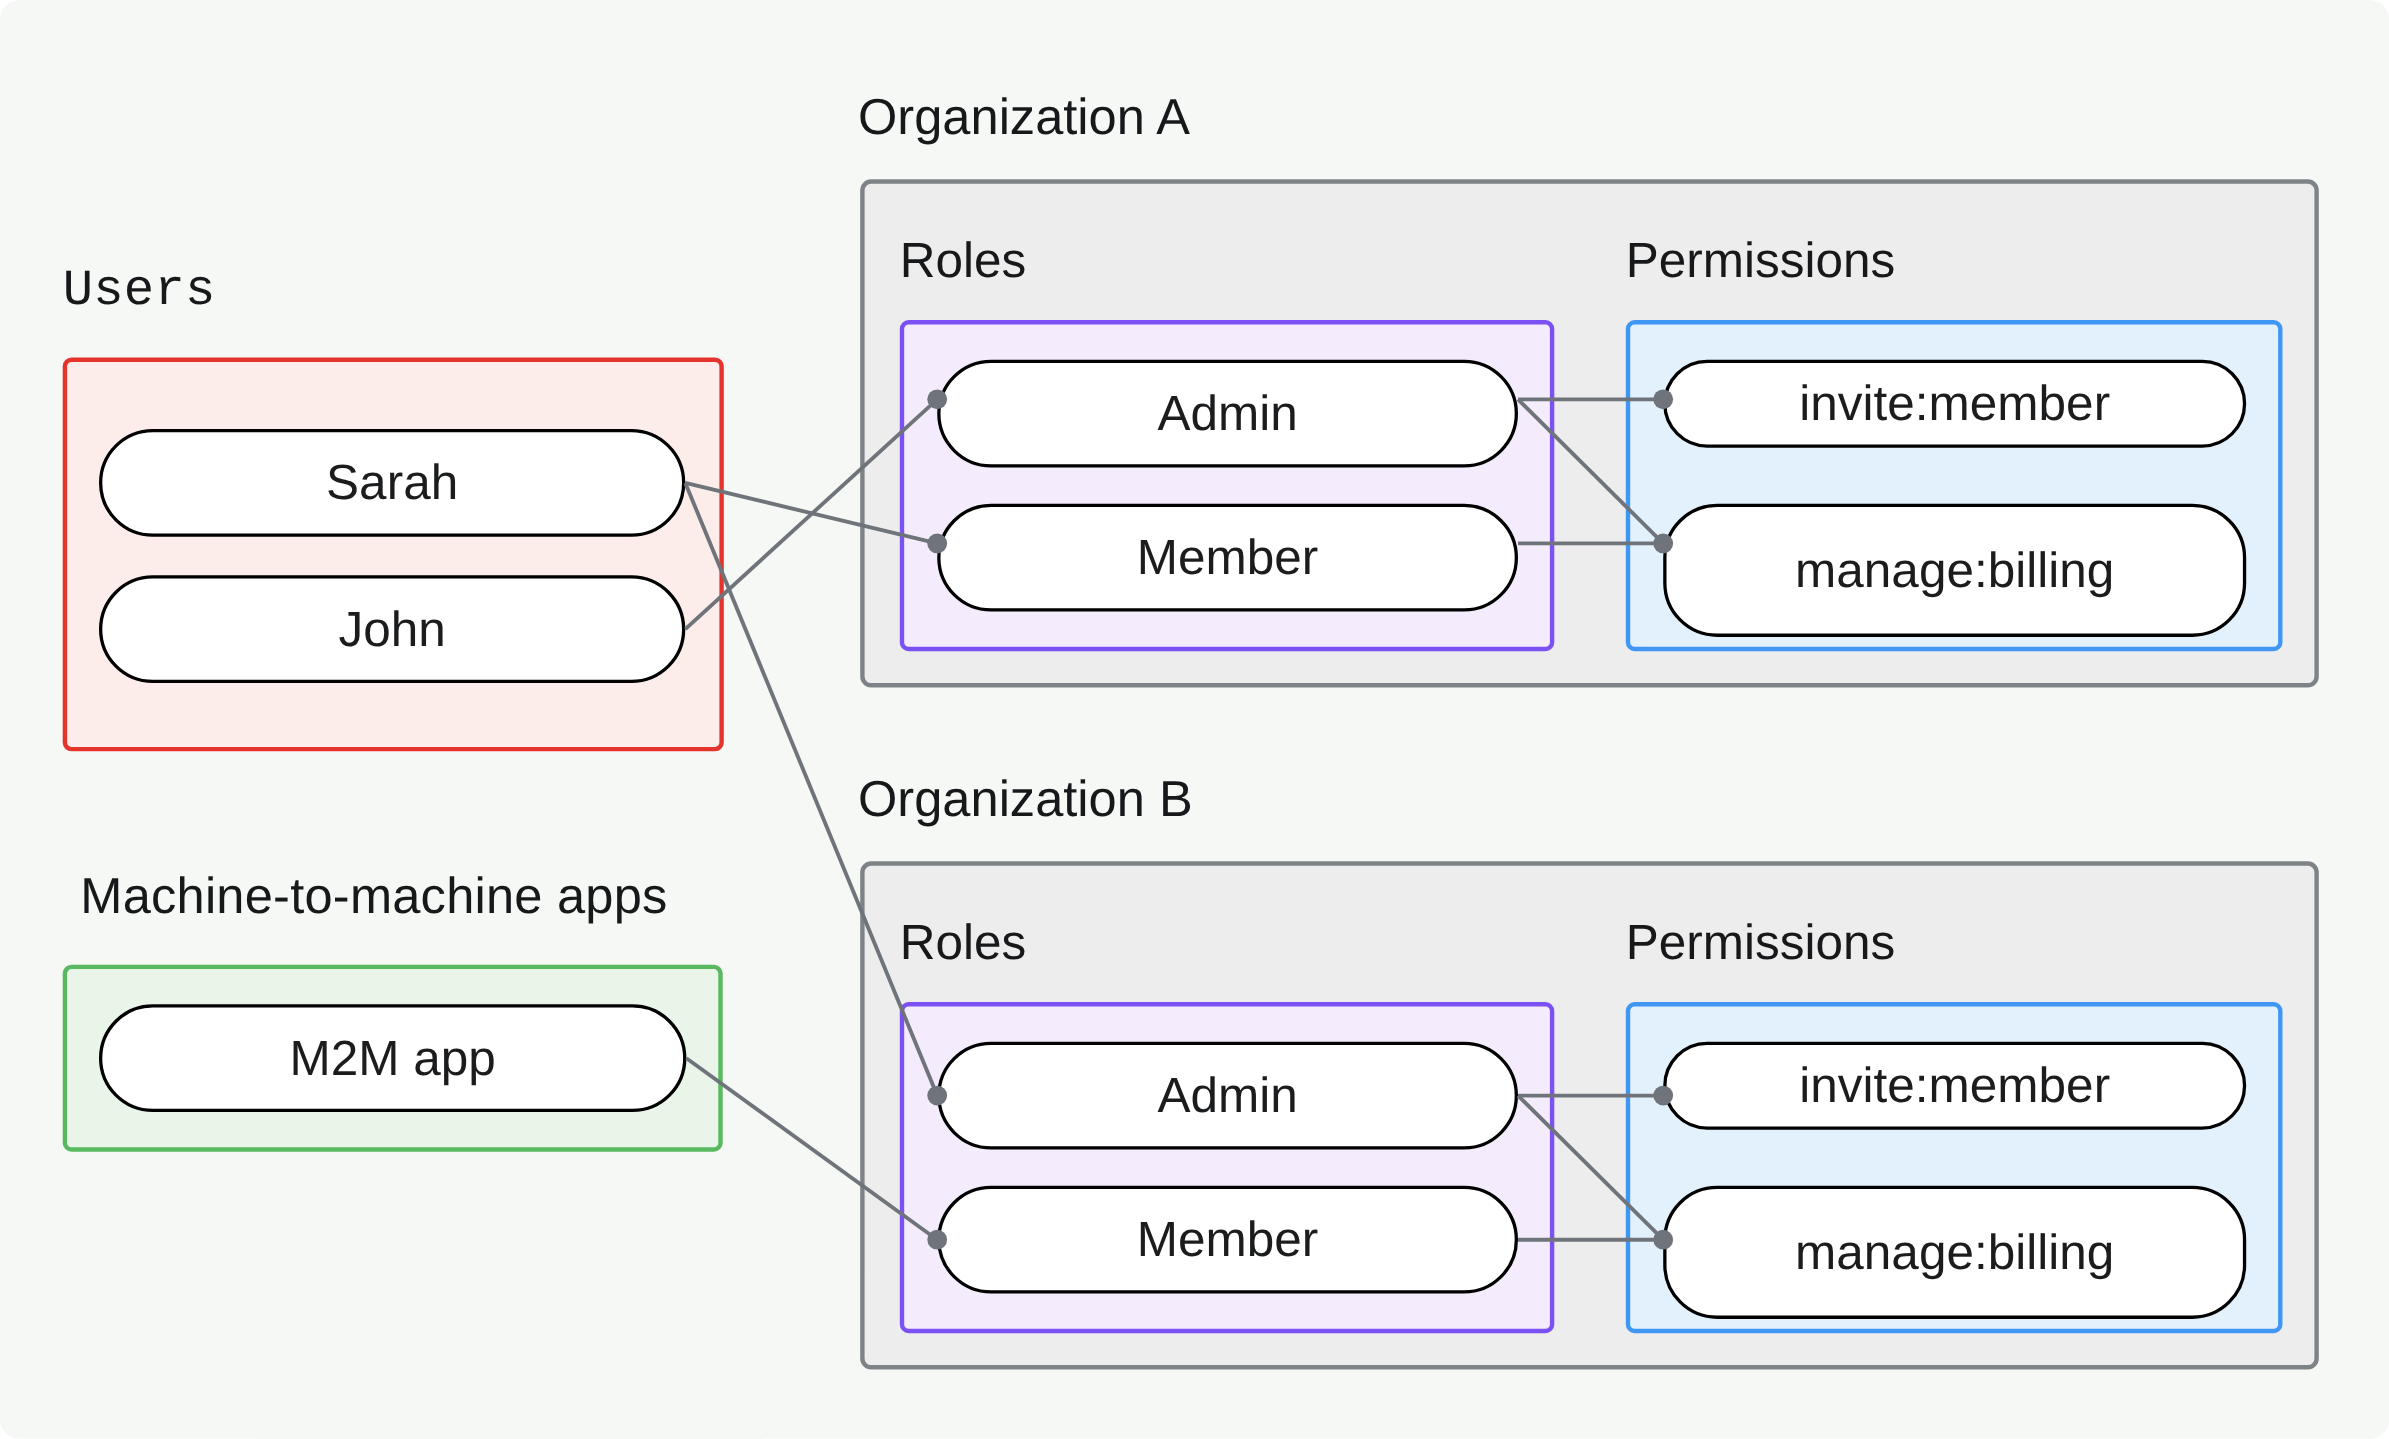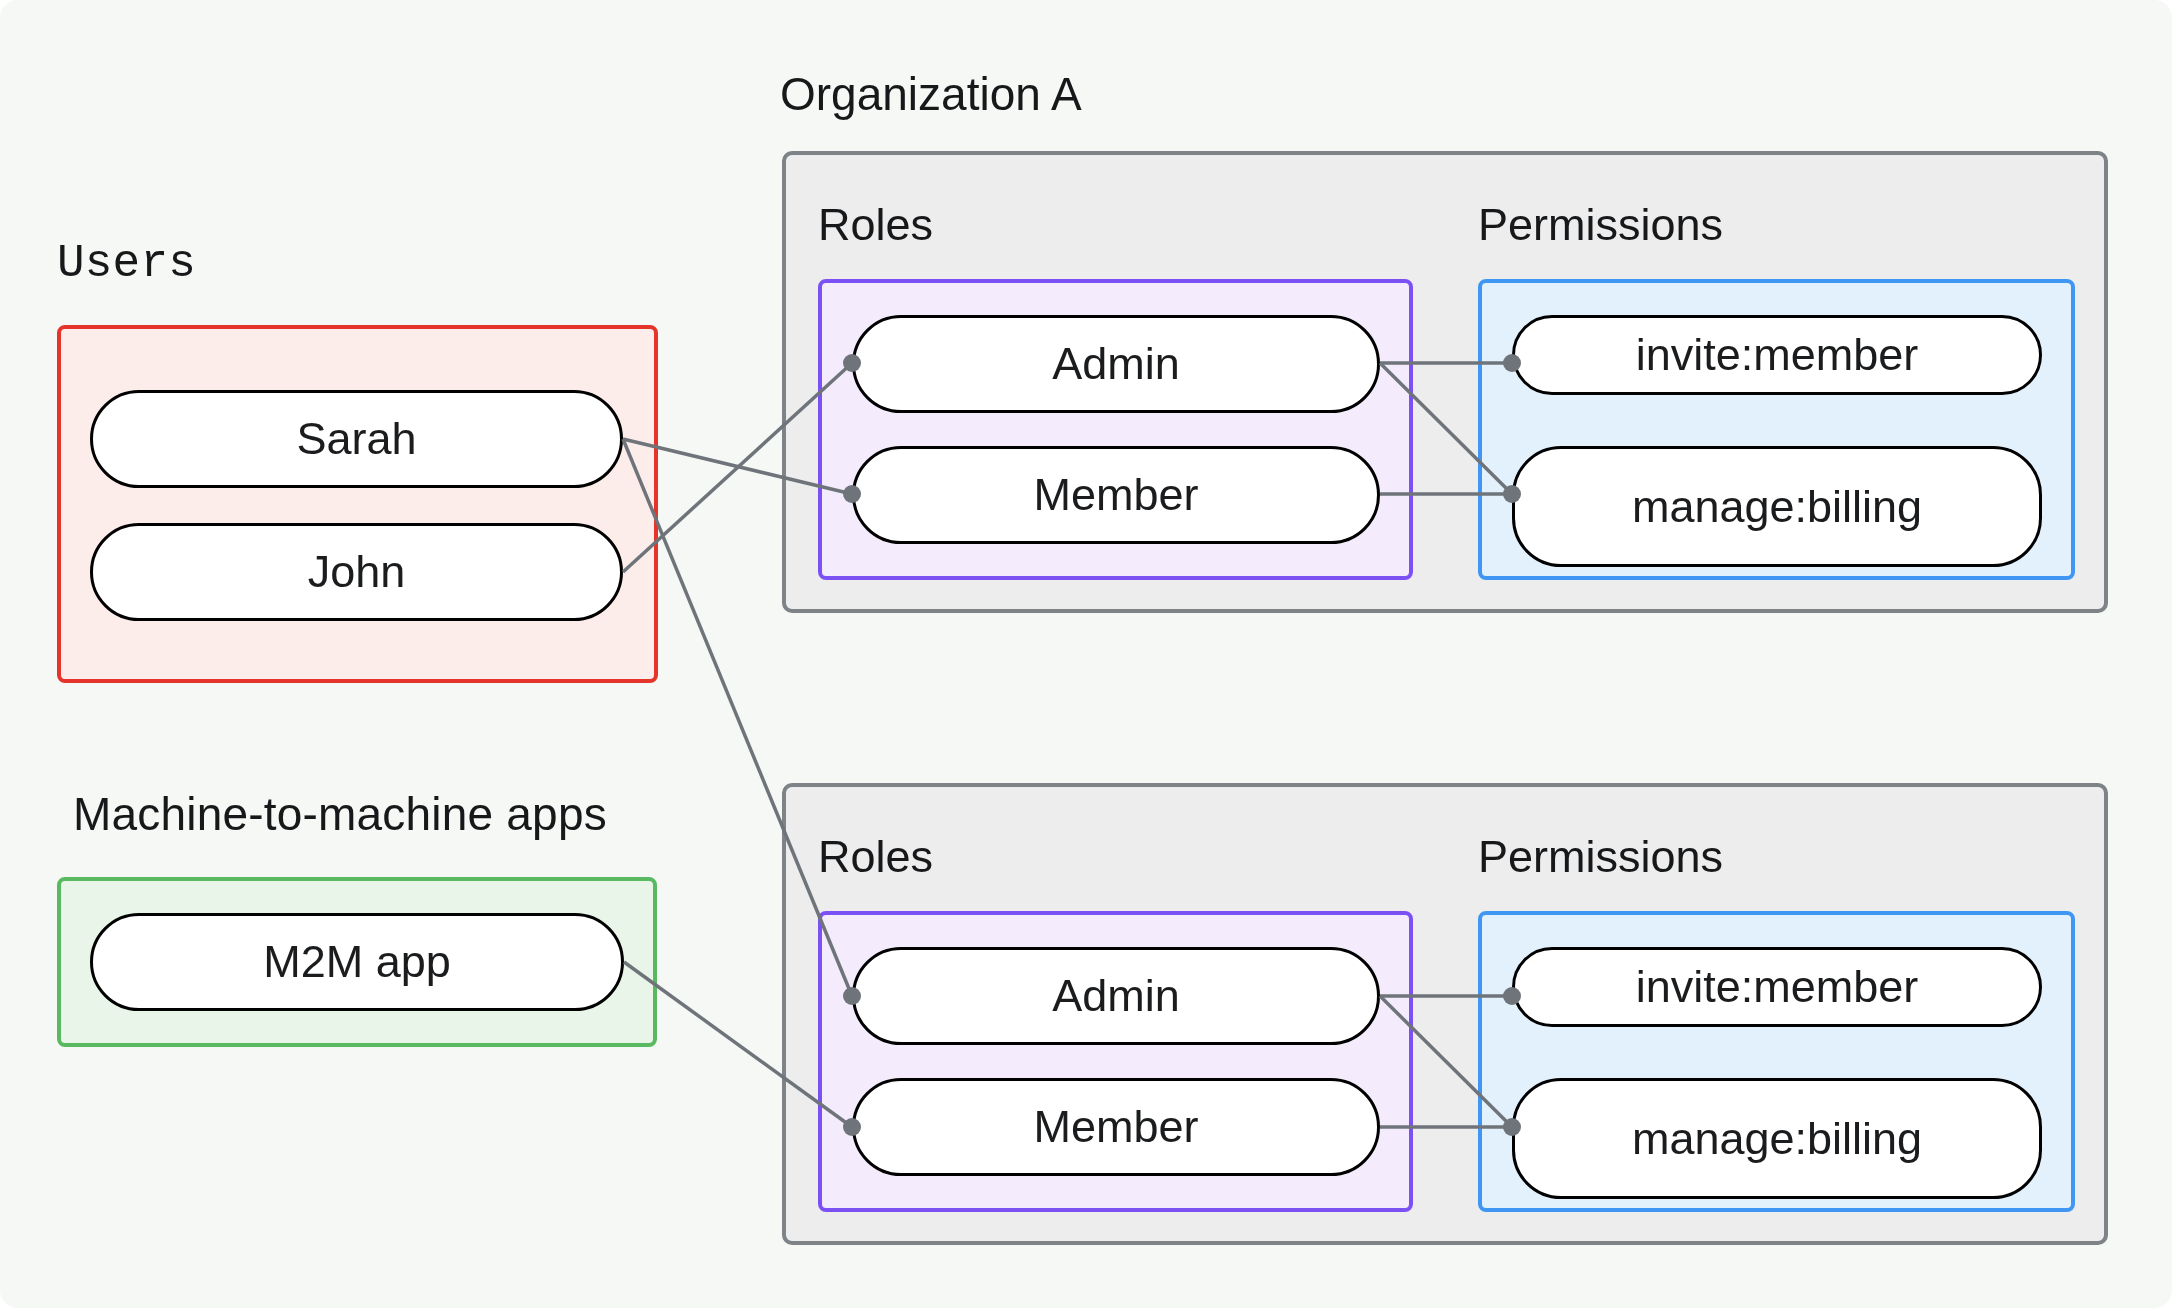--- a/index.html
+++ b/index.html
@@ -68,21 +68,21 @@
   }
   .pill-m2m { left: 90px; top: 913px; width: 534px; height: 98px; }
 
   
   .org {
     position: absolute;
     left: 782px;
     width: 1326px;
     height: 624px;
   }
-  .org-a { top: 70px; }
+  .org-a { top: 82px; }
   .org-b { top: 702px; }
 
   .org-title {
     position: absolute;
     left: -2px; top: 0;
     font-size: 46px;
     line-height: 48px;
     font-weight: 400;
     color: #17181a;
     white-space: nowrap;
@@ -171,20 +171,21 @@
     </div>
     <div class="pill pill-perm-1">
       <span>invite:member</span>
     </div>
     <div class="pill pill-perm-2">
       <span>manage:billing</span>
     </div>
   </div>
 
   <div class="org org-b">
+    <div class="org-title">Organization B</div>
     <div class="org-box"></div>
     <div class="inner-label roles-label">Roles</div>
     <div class="inner-label permissions-label">Permissions</div>
     <div class="group-box roles-box"></div>
     <div class="group-box permissions-box"></div>
     <div class="pill pill-role-1">
       <span>Admin</span>
     </div>
     <div class="pill pill-role-2">
       <span>Member</span>

